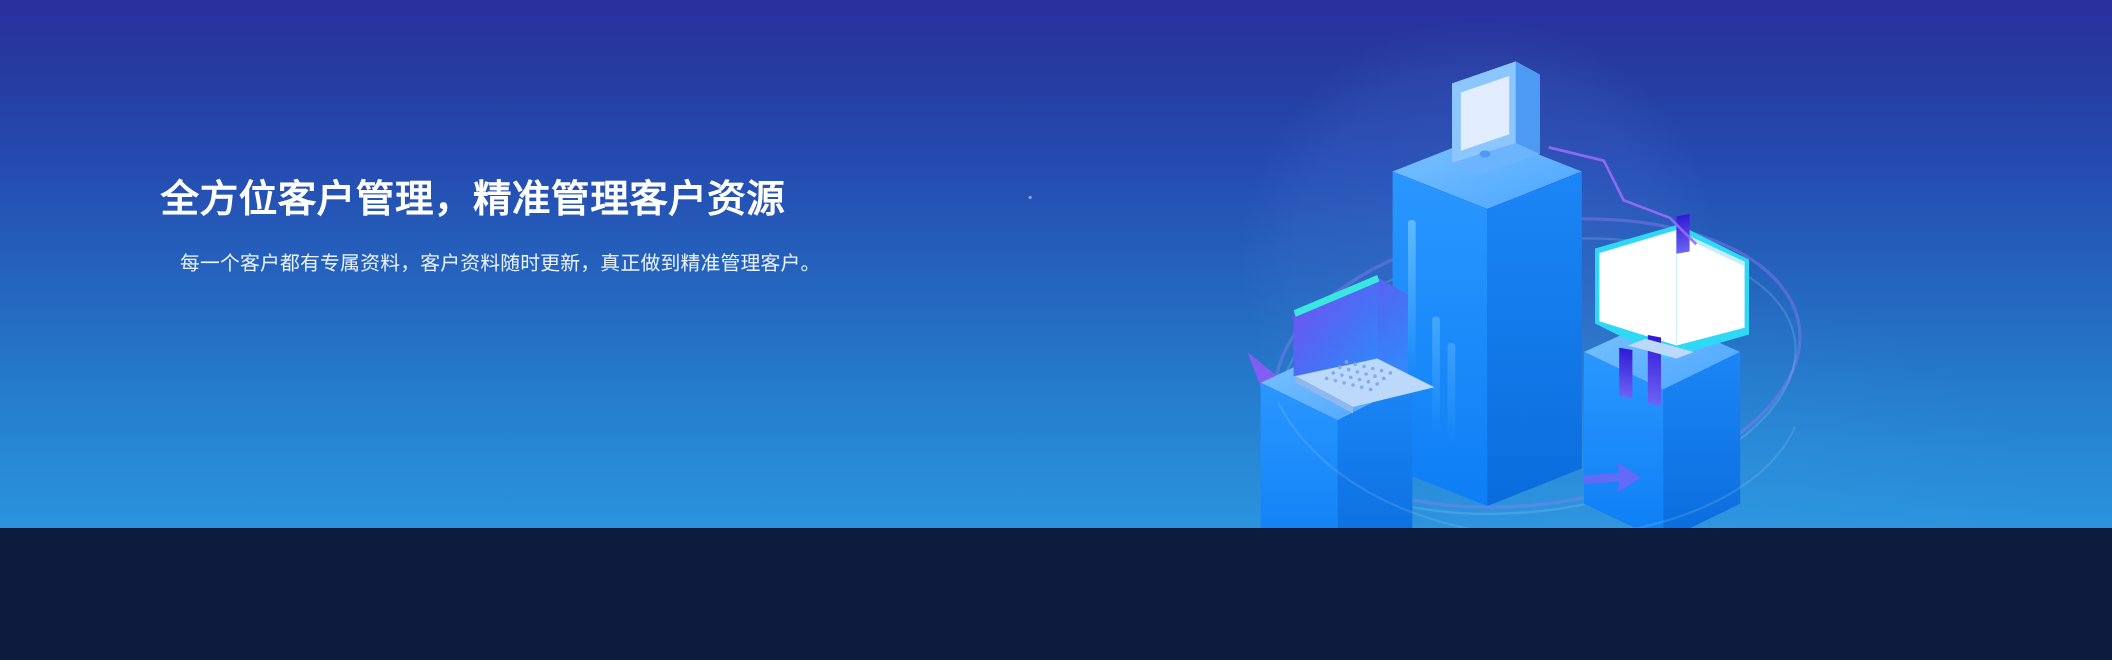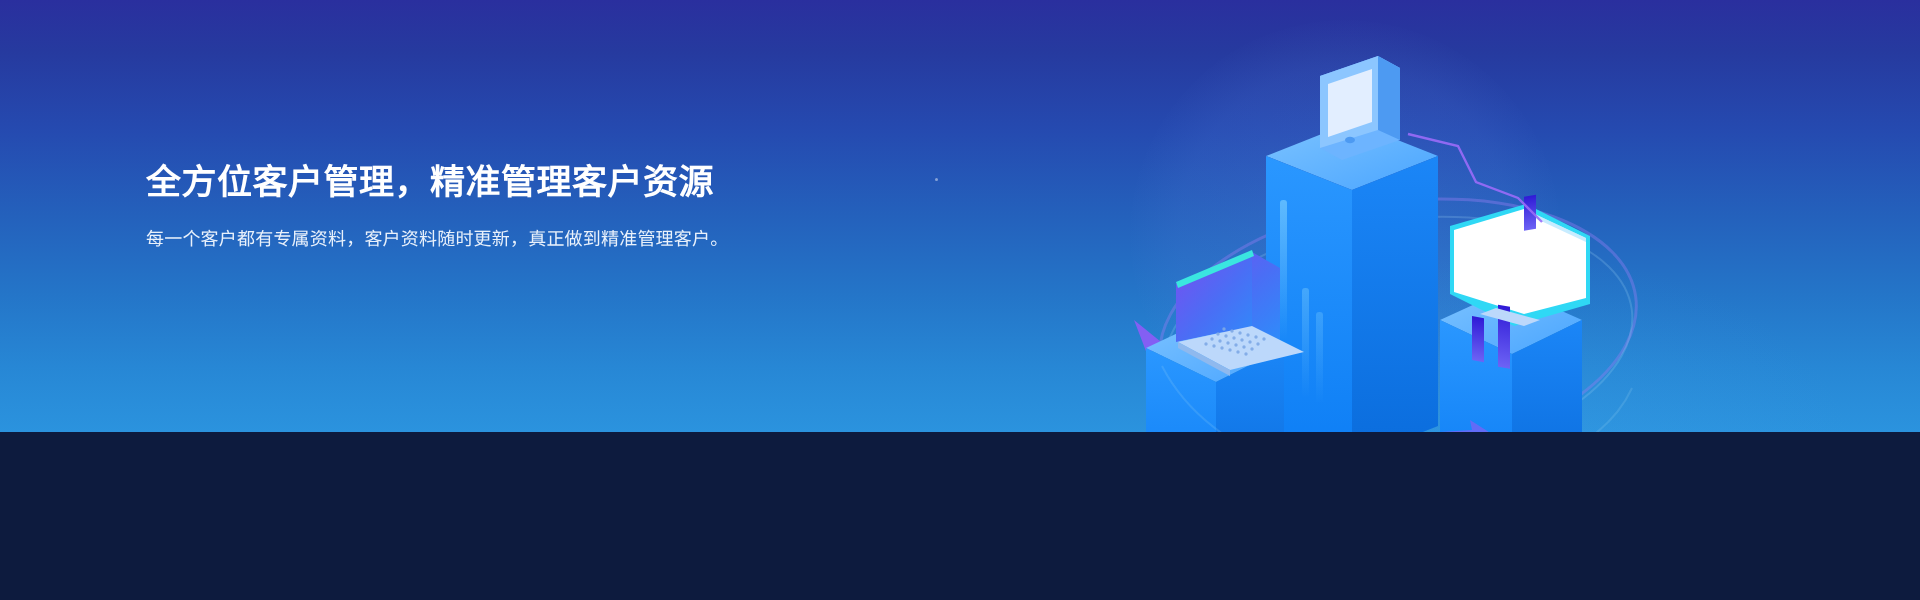--- a/index.html
+++ b/index.html
@@ -8,21 +8,21 @@
     padding: 0;
     background: #0d1b3e;
   }
   body {
     font-family: "Liberation Sans", "DejaVu Sans", sans-serif;
   }
 
   .banner {
     position: relative;
     width: 1920px;
-    height: 432px;
+    height: 480px;
     overflow: hidden;
     background: linear-gradient(180deg,
       #2a2f9e 0%,
       #263a9f 12%,
       #254ab0 30%,
       #2461bc 50%,
       #2475c8 68%,
       #2787d5 85%,
       #2b93de 100%);
   }
@@ -79,20 +79,21 @@
     letter-spacing: 0.5px;
     white-space: nowrap;
   }
   .subcopy {
     margin: 22px 0 0 0;
     font-size: 18px;
     line-height: 1.55;
     color: #e9f1fb;
     width: 600px;
     letter-spacing: 0.2px;
+    text-align: right;
   }
   .cta {
     display: inline-block;
     margin-top: 45px;
     padding: 13px 30px;
     border: 2px solid #ffffff;
     border-radius: 8px;
     background: transparent;
     color: #ffffff;
     font-size: 19px;

